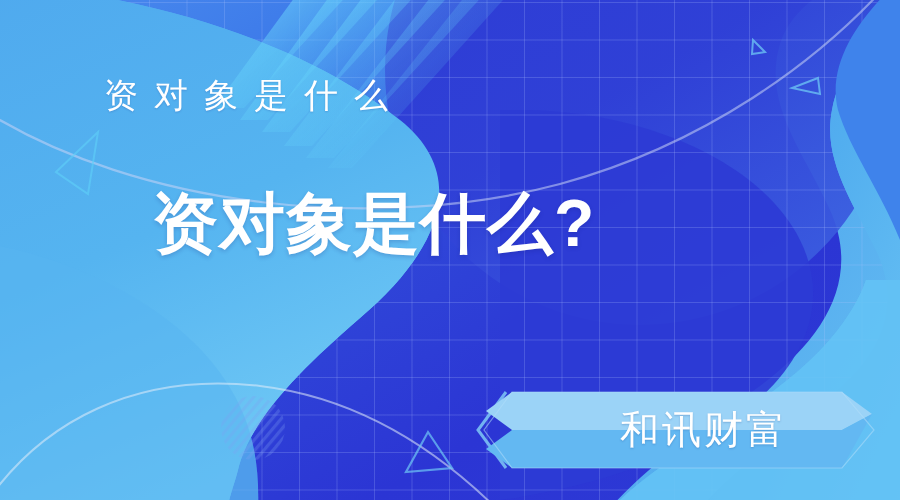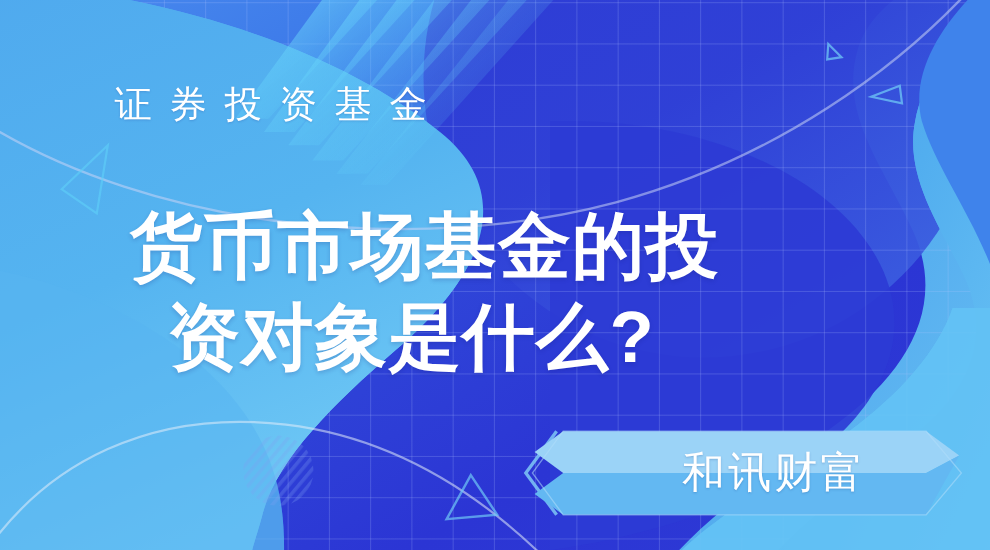--- a/index.html
+++ b/index.html
@@ -178,24 +178,23 @@
       <path d="M506,392 L478,430 L506,468" fill="none" stroke="#7FC8F6" stroke-width="3" opacity="0.85"></path>
 
       <g>
         <path d="M512,392 L842,392 L872,414 L842,430 L512,430 L486,411 Z" fill="#9BD3F7"></path>
         <path d="M512,430 L842,430 L872,414 L842,468 L512,468 L486,449 Z" fill="#63B8F2"></path>
         <path d="M512,392 L842,392 L874,430 L842,468 L512,468 L484,430 Z" fill="none" stroke="#AEDDF9" stroke-width="1.2" opacity="0.55"></path>
       </g>
     </g>
   </svg>
 
-  <div id="subtitle">证券投资基金</div>
+  <div id="subtitle">资对象是什么</div>
 
   <div id="headline">
-    <span class="hl-line l1">货币市场基金的投</span>
     <span class="hl-line l2">资对象是什么?</span>
   </div>
 
   <div id="ribbon-wrap">
     <div id="ribbon-text">和讯财富</div>
   </div>
 
 </div>
 
 </body></html>

